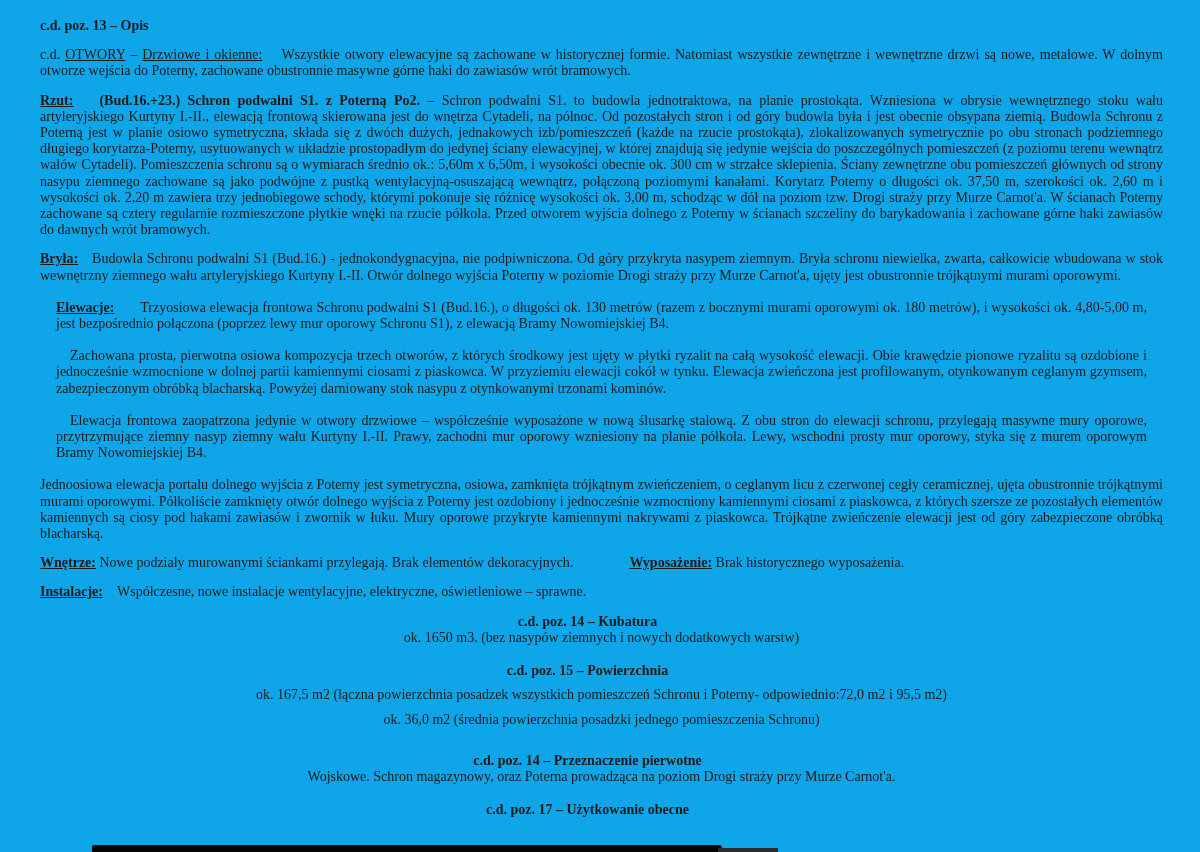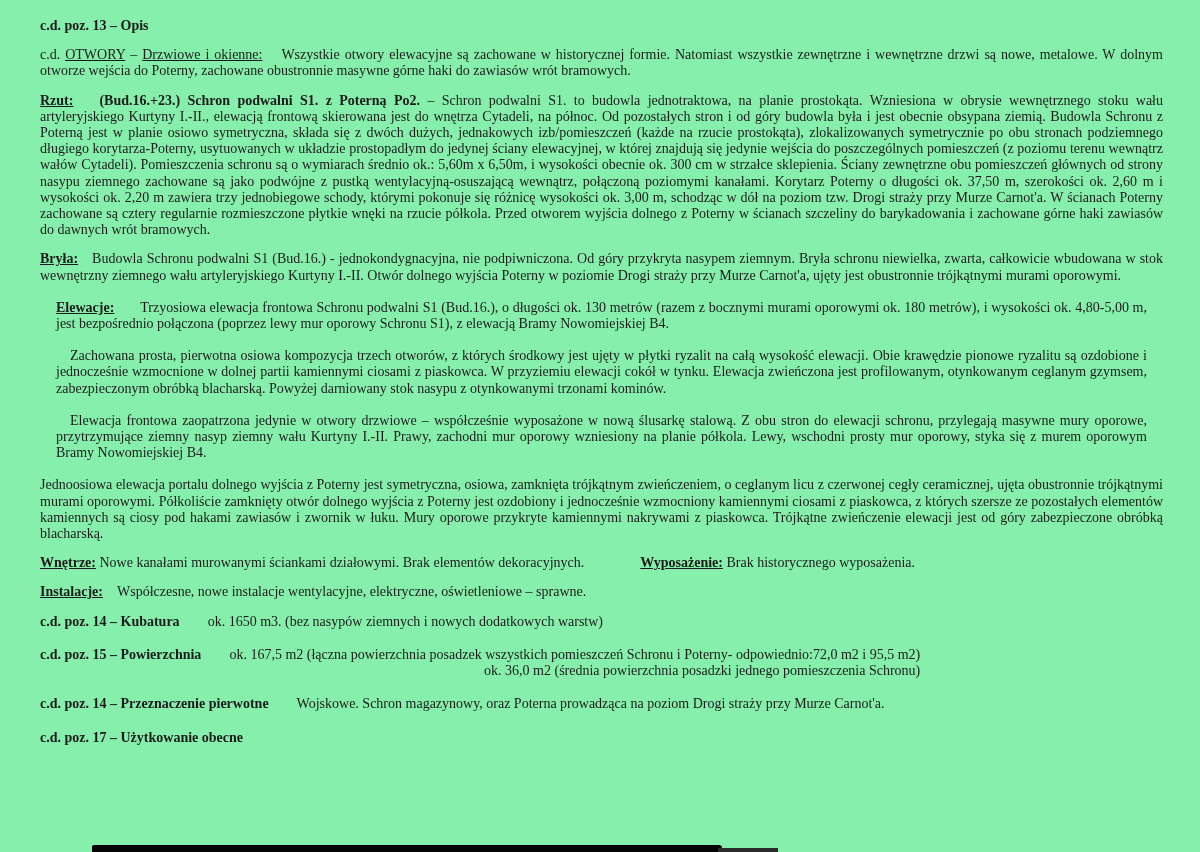--- a/index.html
+++ b/index.html
@@ -1,41 +1,41 @@
 <!DOCTYPE html>
 <html><head>
 <meta charset="utf-8">
 <style>
   html,body{margin:0;padding:0;background:#e8e8e6;}
   .page{
     position:relative;
     width:1200px;height:852px;
     margin:0 auto;
-    background:#86efac;
+    background:#0ea5e9;
     box-sizing:border-box;
     padding:18px 37px 0 40px;
     font-family:"Liberation Serif","DejaVu Serif",serif;
     font-size:14px;
     line-height:16.2px;
     color:#1b1b1b;
     overflow:hidden;
   }
   p{margin:0 0 13px;text-align:justify;}
   .tight{margin:16px;}
   .b{font-weight:bold;}
   .u{text-decoration:underline;}
   .bu{font-weight:bold;text-decoration:underline;}
   .tab{display:inline-block;width:26px;}
   .tab-s{display:inline-block;width:14px;}
   .gap{display:inline-block;width:56px;}
   .ind{text-indent:14px;}
-  .row{display:flex;margin:0 0 14px;text-align:right;}
+  .row{display:flex;margin:0 0 14px;text-align:center;flex-direction:column;}
   .row .label{font-weight:bold;white-space:nowrap;margin-right:28px;flex:none;}
   .row.big{margin-bottom:17px;}
-  .col div{margin:0;}
+  .col div{margin:8px;}
   .artifact{
     position:absolute;left:92px;bottom:0;width:630px;height:7px;
     background:#050505;border-radius:2px 3px 0 0;
   }
   .artifact2{
     position:absolute;left:718px;bottom:0;width:60px;height:4px;
     background:#2a2a2a;
   }
 </style>
 </head>
@@ -49,21 +49,21 @@
 
   <p><span class="bu">Rzut:</span><span class="tab"></span><span class="b">(Bud.16.+23.)  Schron podwalni S1. z Poterną Po2.</span> <span>–</span> <span>Schron podwalni S1. to budowla jednotraktowa, na planie prostokąta. Wzniesiona w obrysie wewnętrznego stoku wału artyleryjskiego Kurtyny I.-II., elewacją frontową skierowana jest do wnętrza Cytadeli, na północ. Od pozostałych stron i od góry budowla była i jest obecnie obsypana ziemią. Budowla Schronu z Poterną jest w planie osiowo symetryczna, składa się z dwóch dużych, jednakowych izb/pomieszczeń (każde na rzucie prostokąta), zlokalizowanych symetrycznie po obu stronach podziemnego długiego korytarza-Poterny, usytuowanych w układzie prostopadłym do jedynej ściany elewacyjnej, w której znajdują się jedynie wejścia do poszczególnych pomieszczeń (z poziomu terenu wewnątrz wałów Cytadeli). Pomieszczenia schronu są o wymiarach średnio ok.: 5,60m x 6,50m, i wysokości obecnie ok. 300 cm w strzałce sklepienia. Ściany zewnętrzne obu pomieszczeń głównych od strony nasypu ziemnego zachowane są jako podwójne z pustką wentylacyjną-osuszającą wewnątrz, połączoną poziomymi kanałami. Korytarz Poterny o długości ok. 37,50 m, szerokości ok. 2,60 m i wysokości ok. 2,20 m zawiera trzy jednobiegowe schody, którymi pokonuje się różnicę wysokości ok. 3,00 m, schodząc w dół na poziom tzw. Drogi straży przy Murze Carnot'a. W ścianach Poterny zachowane są cztery regularnie rozmieszczone płytkie wnęki na rzucie półkola. Przed otworem wyjścia dolnego z Poterny w ścianach szczeliny do barykadowania i zachowane górne haki zawiasów do dawnych wrót bramowych.</span></p>
 
   <p><span class="bu">Bryła:</span><span class="tab-s"></span><span>Budowla Schronu podwalni S1 (Bud.16.)  - jednokondygnacyjna, nie podpiwniczona. Od góry przykryta nasypem ziemnym. Bryła schronu niewielka, zwarta, całkowicie wbudowana w stok wewnętrzny ziemnego wału artyleryjskiego Kurtyny I.-II. Otwór dolnego wyjścia Poterny w poziomie Drogi straży przy Murze Carnot'a, ujęty jest obustronnie trójkątnymi murami oporowymi.</span></p>
 
   <p class="tight"><span class="bu">Elewacje:</span><span class="tab"></span><span>Trzyosiowa elewacja frontowa Schronu podwalni S1 (Bud.16.), o długości ok. 130 metrów (razem z bocznymi murami oporowymi ok. 180 metrów), i wysokości ok. 4,80-5,00 m, jest bezpośrednio połączona (poprzez lewy mur oporowy Schronu S1), z elewacją Bramy Nowomiejskiej B4.</span></p>
   <p class="tight ind">Zachowana prosta, pierwotna osiowa kompozycja trzech otworów, z których środkowy jest ujęty w płytki ryzalit na całą wysokość elewacji. Obie krawędzie pionowe ryzalitu są ozdobione i jednocześnie wzmocnione w dolnej partii kamiennymi ciosami z piaskowca. W przyziemiu elewacji cokół w tynku.  Elewacja zwieńczona jest profilowanym, otynkowanym ceglanym gzymsem, zabezpieczonym obróbką blacharską. Powyżej darniowany stok nasypu z otynkowanymi trzonami kominów.</p>
   <p class="tight ind">Elewacja frontowa zaopatrzona jedynie w otwory drzwiowe – współcześnie wyposażone w nową ślusarkę stalową. Z obu stron do elewacji schronu, przylegają masywne mury oporowe, przytrzymujące ziemny nasyp ziemny wału Kurtyny I.-II.  Prawy, zachodni mur oporowy wzniesiony na planie półkola.  Lewy, wschodni prosty mur oporowy, styka się z murem oporowym Bramy Nowomiejskiej B4.</p>
   <p>Jednoosiowa elewacja portalu dolnego wyjścia z Poterny jest symetryczna, osiowa, zamknięta trójkątnym zwieńczeniem, o ceglanym licu z czerwonej cegły ceramicznej, ujęta obustronnie trójkątnymi murami oporowymi. Półkoliście zamknięty otwór dolnego wyjścia z Poterny jest ozdobiony i jednocześnie wzmocniony kamiennymi ciosami z piaskowca, z których szersze ze pozostałych elementów kamiennych są ciosy pod hakami zawiasów i zwornik w łuku. Mury oporowe przykryte kamiennymi nakrywami z piaskowca. Trójkątne zwieńczenie elewacji jest od góry zabezpieczone obróbką blacharską.</p>
 
-  <p><span class="bu">Wnętrze:</span> <span>Nowe kanałami murowanymi ściankami działowymi. Brak elementów dekoracyjnych.</span><span class="gap"></span><span class="bu">Wyposażenie:</span> <span>Brak historycznego wyposażenia.</span></p>
+  <p><span class="bu">Wnętrze:</span> <span>Nowe podziały murowanymi ściankami przylegają. Brak elementów dekoracyjnych.</span><span class="gap"></span><span class="bu">Wyposażenie:</span> <span>Brak historycznego wyposażenia.</span></p>
 
   <p><span class="bu">Instalacje:</span><span class="tab-s"></span><span>Współczesne, nowe instalacje wentylacyjne, elektryczne, oświetleniowe – sprawne.</span></p>
 
   <div class="row big">
     <span class="label">c.d. poz. 14 – Kubatura</span>
     <span>ok.  1650 m3.  (bez nasypów ziemnych i nowych dodatkowych warstw)</span>
   </div>
 
   <div class="row big">
     <span class="label">c.d. poz. 15 – Powierzchnia</span>

